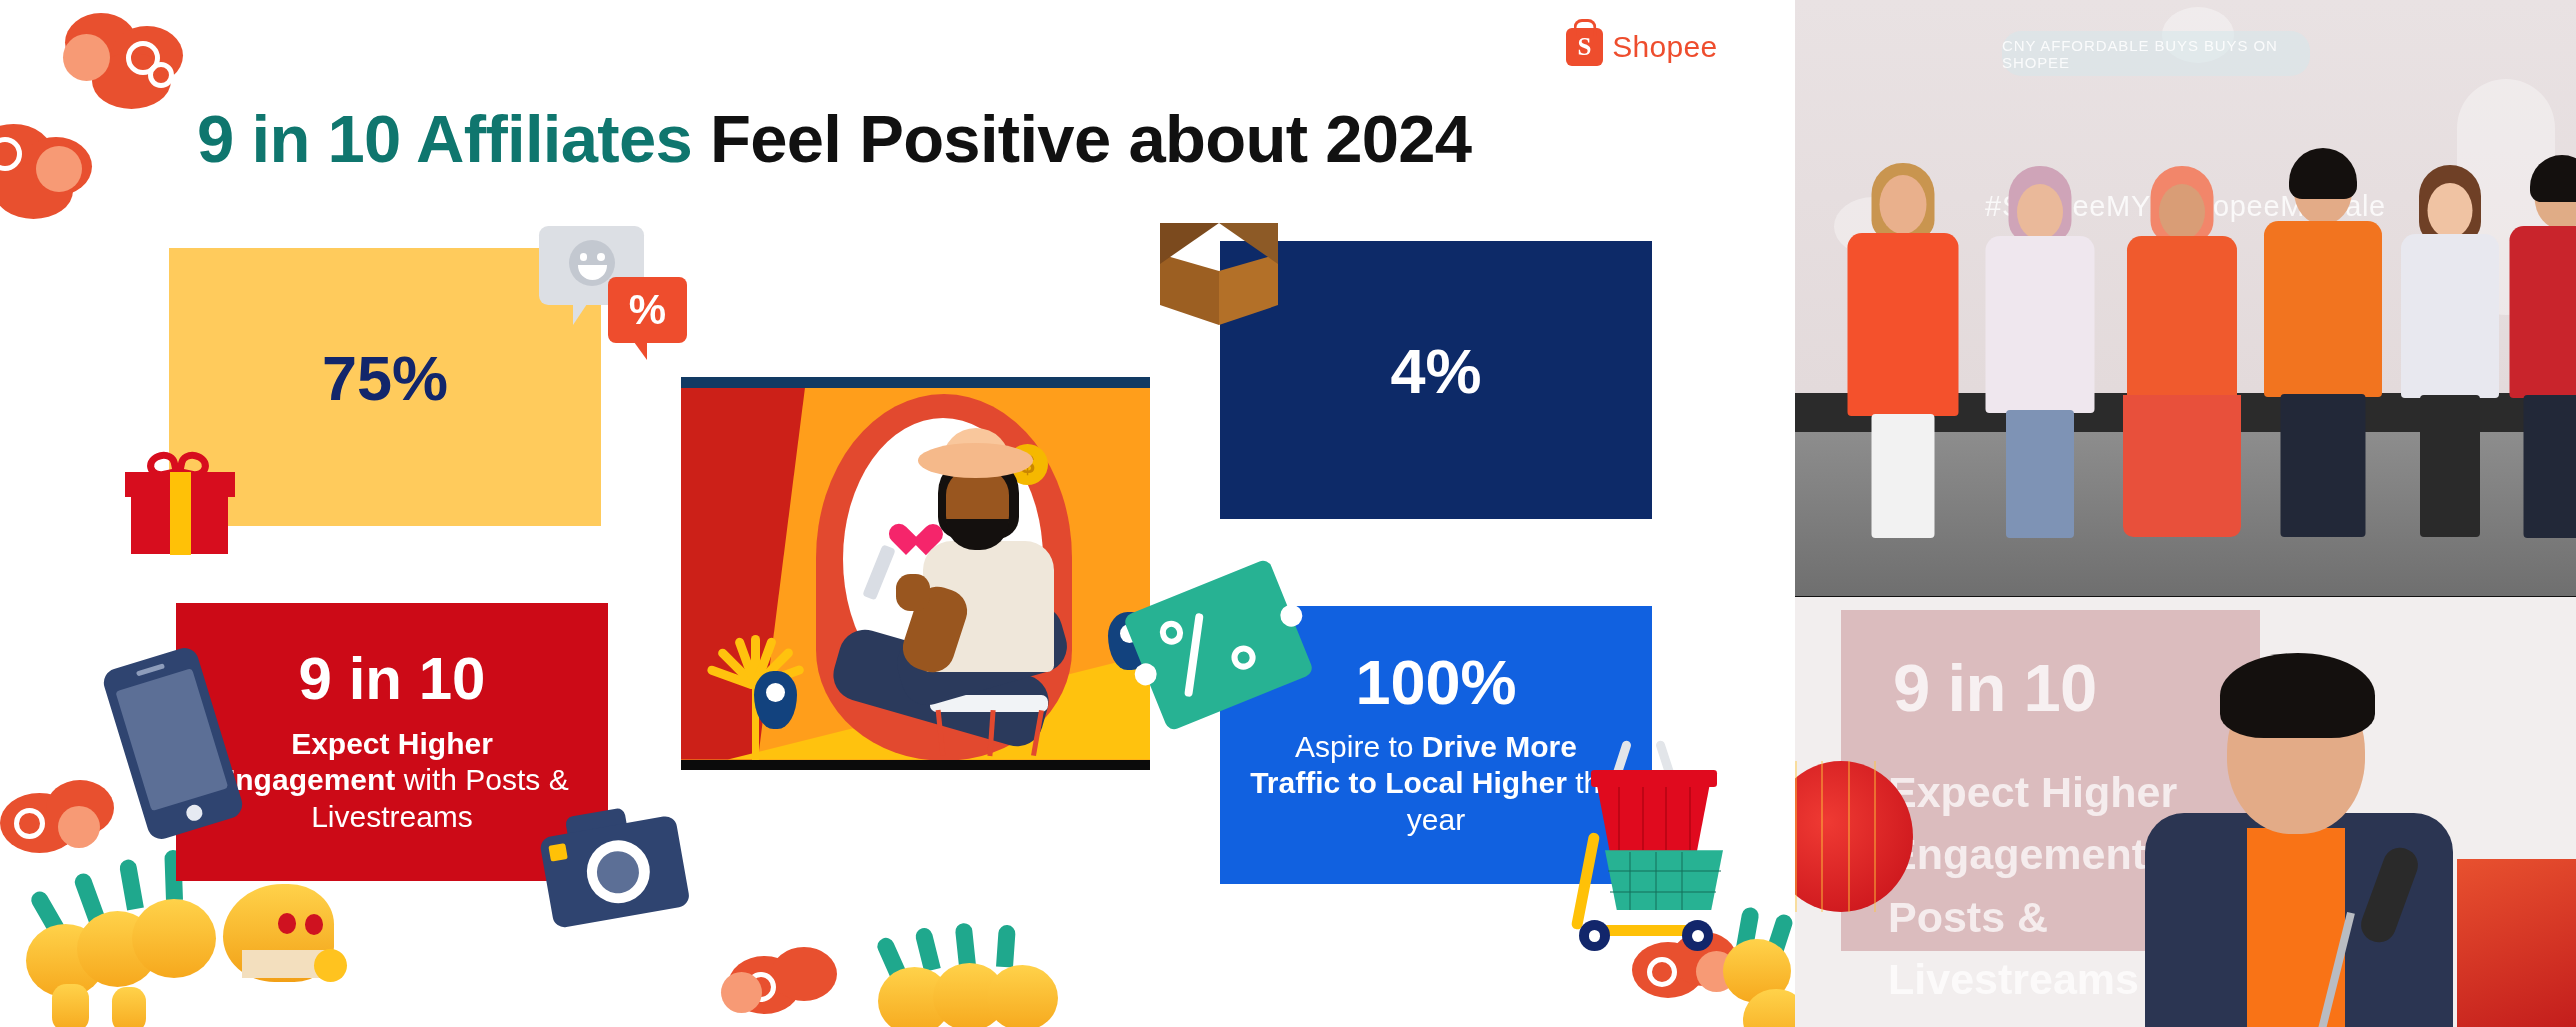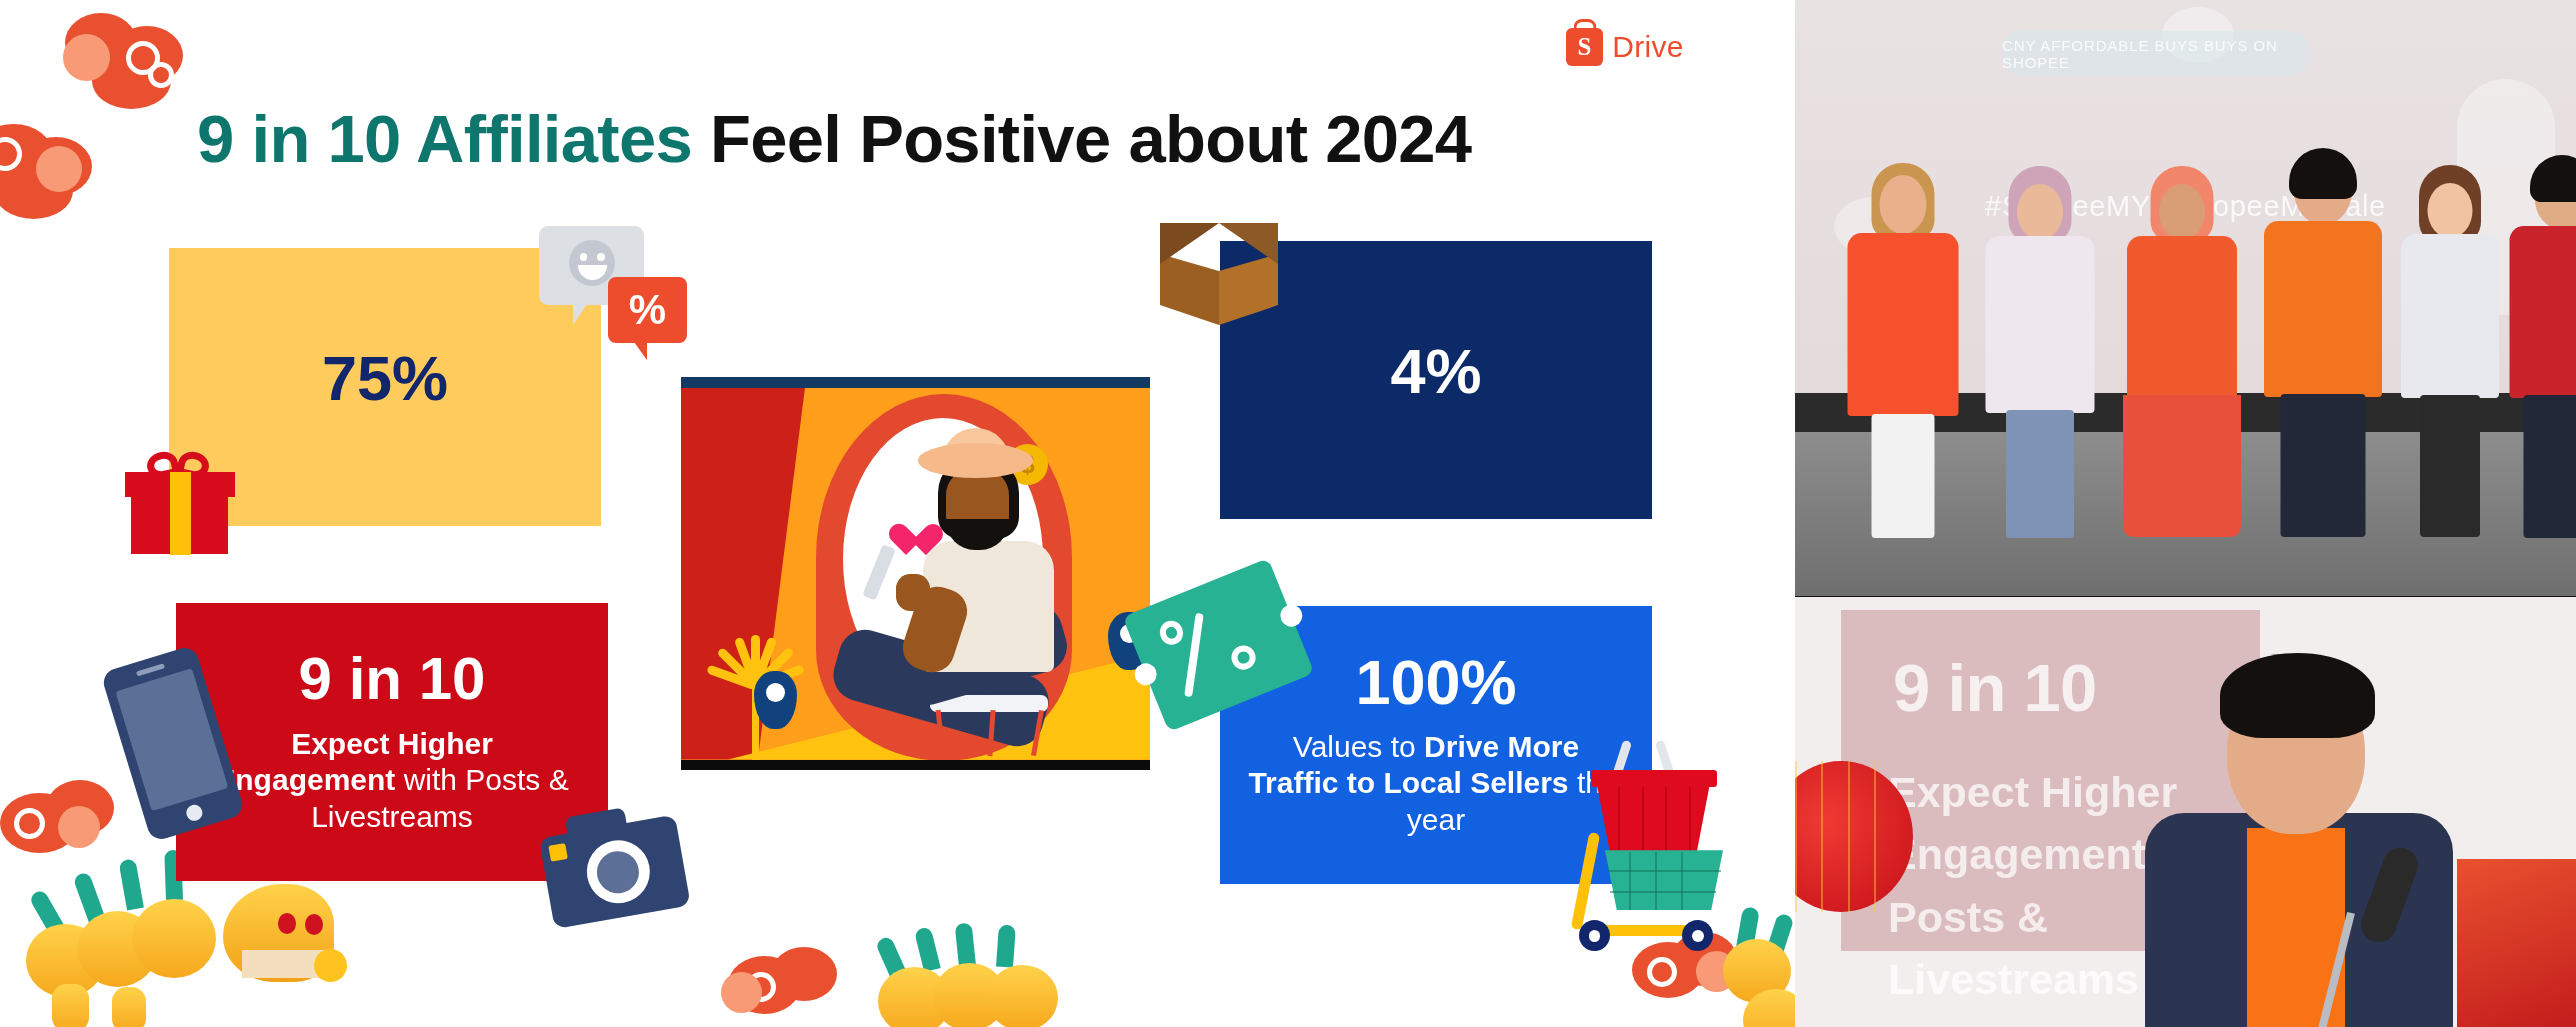--- a/index.html
+++ b/index.html
@@ -342,41 +342,41 @@
       <div class="d-spike" style="left:98px; top:-10.5px; transform: rotate(10deg); height:41px;"></div>
       <div class="d-spike" style="left:128px; top:-3.9px;  transform: rotate(18deg); height:39px;"></div>
       <div class="d-seg" style="left:85px; top:22px;  width:68px; height:64px;"></div>
       <div class="d-seg" style="left:105px; top:72px; width:66px; height:62px;"></div>
     </div>
 
     <div id="shopee-logo">
       <div id="shopee-bag">
         <div id="shopee-bag-s">S</div>
       </div>
-      <div id="shopee-word">Drive</div>
+      <div id="shopee-word">Shopee</div>
     </div>
 
     <h1 id="slide-title"><span id="title-accent">9 in 10 Affiliates</span><span id="title-rest"> Feel Positive about 2024</span></h1>
 
     <div class="stat-card" id="card-75">
       <div class="stat-value">75%</div>
     </div>
 
     <div class="stat-card" id="card-96">
       <div class="stat-value">4%</div>
     </div>
 
     <div class="stat-card" id="card-9in10">
       <div class="stat-value">9 in 10</div>
       <div class="stat-body"><span></span><b>Expect Higher Engagement</b><span> with Posts &amp; Livestreams</span></div>
     </div>
 
     <div class="stat-card" id="card-100">
       <div class="stat-value">100%</div>
-      <div class="stat-body"><span>Values to </span><b>Drive More Traffic to Local Sellers</b><span> this year</span></div>
+      <div class="stat-body"><span>Aspire to </span><b>Drive More Traffic to Local Higher</b><span> this year</span></div>
     </div>
 
     <div class="sticker" id="chat-bubbles">
       <div id="bubble-gray">
         <div id="bubble-face">
           <span class="eye l"></span>
             <span class="eye r"></span>
             <span class="mouth"></span>
         </div>
       </div>

